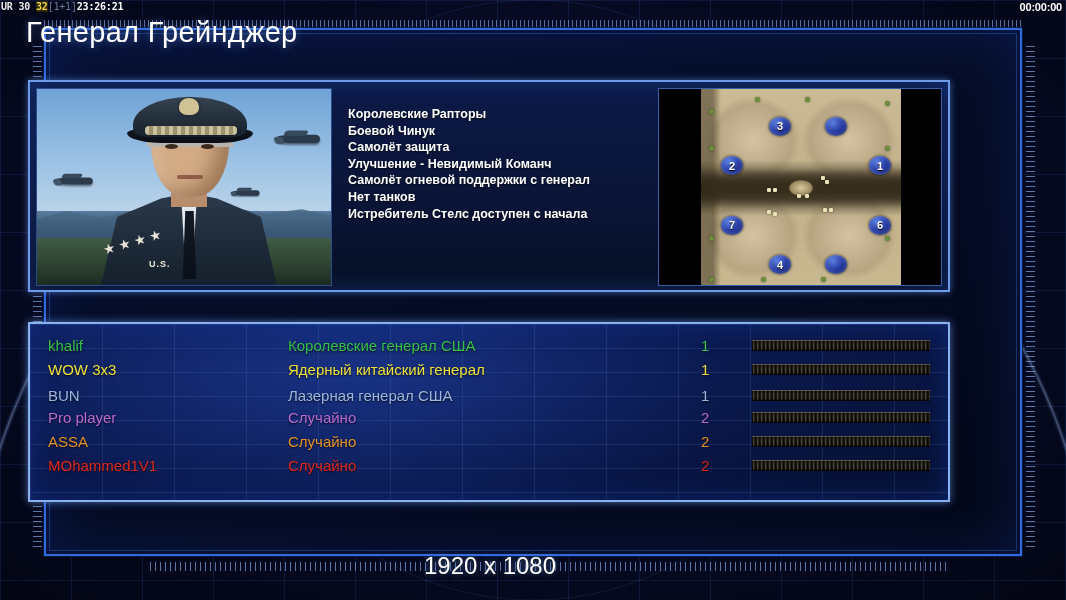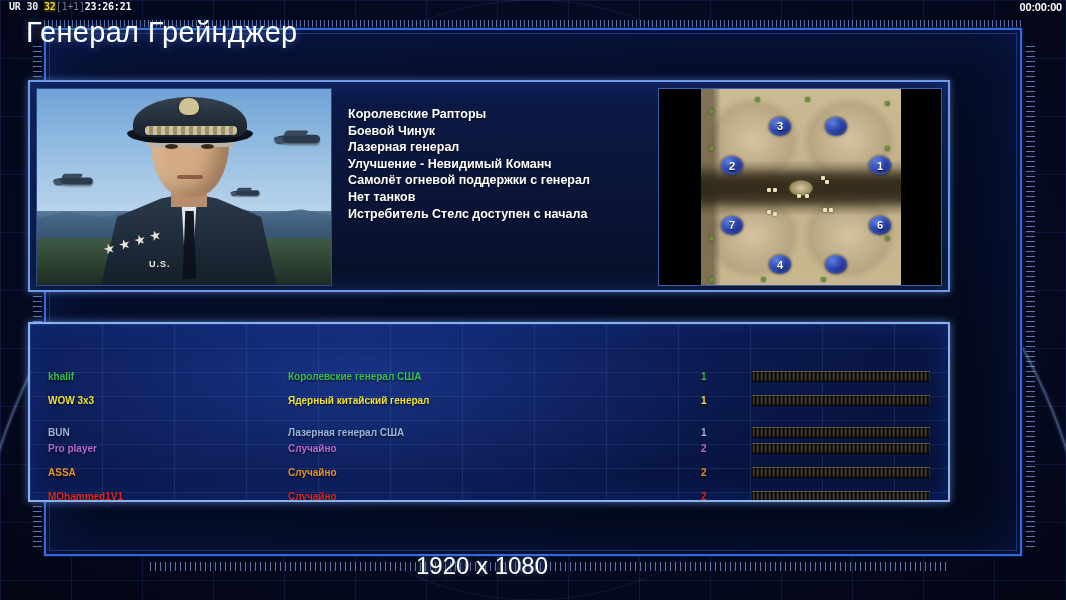--- a/index.html
+++ b/index.html
@@ -35,21 +35,21 @@
 
   
   .topbar {
     position: absolute; left: 0; top: 0; width: 1066px; height: 14px;
     z-index: 30;
     font-size: 10px; line-height: 14px;
     color: #fff;
     font-family: "DejaVu Sans Mono", monospace;
     letter-spacing: -0.2px;
   }
-  .topbar .left { position: absolute; left: 9px; top: 0; white-space: nowrap; }
+  .topbar .left { position: absolute; left: 1px; top: 0; white-space: nowrap; }
   .topbar .right { position: absolute; right: 4px; top: 0; white-space: nowrap;
                    font-family: "Liberation Sans", sans-serif; font-size: 11px; font-weight: bold; }
   .tb-ur { color: #e8e8ee; font-weight: bold; }
   .tb-n1 { color: #e9e9ef; font-weight: bold; }
   .tb-n2 { color: #f2d54a; font-weight: bold; background: #2a2605; }
   .tb-br { color: #6b7a93; }
   .tb-time { color: #fff; font-weight: bold; }
 
   
   .ruler-h {
@@ -303,42 +303,41 @@
   .listgrid {
     position: absolute; inset: 0;
     background-image:
       repeating-linear-gradient(to right, rgba(120,160,240,0.13) 0 1px, transparent 1px 72px),
       repeating-linear-gradient(to bottom, rgba(120,160,240,0.13) 0 1px, transparent 1px 24px);
     pointer-events: none;
   }
 
   .row {
     position: absolute; left: 0; width: 100%; height: 24px;
-    font-size: 10px; font-weight: bold;
+    font-size: 15px; font-weight: normal;
     z-index: 4;
-    margin-top: 31px;
   }
   .cell { position: absolute; top: 0; line-height: 24px; white-space: nowrap;
           text-shadow: 0 1px 2px rgba(0,0,0,.85); }
   .c-name { left: 18px; }
   .c-army { left: 258px; }
   .c-team { left: 671px; }
   .bar {
     position: absolute; left: 722px; top: 6px; width: 178px; height: 11px;
     background:
       repeating-linear-gradient(90deg,
         #171410 0 1px, #4c4538 1px 2px, #2a251c 2px 3px, #0d0b08 3px 4px);
     border-top: 1px solid rgba(140,132,110,.55);
     border-bottom: 1px solid rgba(0,0,0,.8);
     box-shadow: inset 0 0 3px rgba(0,0,0,.9);
   }
 
   
   .resolution {
-    position: absolute; left: 8px; top: 552px; width: 948px;
+    position: absolute; left: 16px; top: 552px; width: 948px;
     text-align: center;
     color: #ffffff; font-size: 24px;
     text-shadow: 0 0 6px rgba(120,170,255,.55), 0 2px 3px rgba(0,0,0,.8);
     z-index: 40;
   }
 </style>
 </head>
 <body>
 
 <div id="root">
@@ -399,21 +398,21 @@
           <span class="star"></span>
           <span class="star"></span>
         </div>
         <div class="us-tag">U.S.</div>
       </div>
     </div>
 
     <div class="bullets">
       <div>Королевские Рапторы</div>
       <div>Боевой Чинук</div>
-      <div>Лазерная генерал</div>
+      <div>Самолёт защита</div>
       <div>Улучшение - Невидимый Команч</div>
       <div>Самолёт огневой поддержки с генерал</div>
       <div>Нет танков</div>
       <div>Истребитель Стелс доступен с начала</div>
     </div>
 
     <div class="mapbox">
       <div class="mapimg">
         <div class="mapdark"></div>
         <div class="mapcenter"></div>
@@ -460,21 +459,21 @@
           <div class="cell c-army" style="color: rgb(52, 194, 74);">Королевские генерал США</div>
           <div class="cell c-team" style="color: rgb(52, 194, 74);">1</div>
           <div class="bar" style="width: 178px;"></div>
         </div>
         <div class="row" style="top: 34px;">
           <div class="cell c-name" style="color: rgb(236, 225, 63);">WOW 3x3</div>
           <div class="cell c-army" style="color: rgb(236, 225, 63);">Ядерный китайский генерал</div>
           <div class="cell c-team" style="color: rgb(236, 225, 63);">1</div>
           <div class="bar" style="width: 178px;"></div>
         </div>
-        <div class="row" style="top: 66px;">
+        <div class="row" style="top: 60px;">
           <div class="cell c-name" style="color: rgb(157, 183, 224);">BUN</div>
           <div class="cell c-army" style="color: rgb(157, 183, 224);">Лазерная генерал США</div>
           <div class="cell c-team" style="color: rgb(157, 183, 224);">1</div>
           <div class="bar" style="width: 178px;"></div>
         </div>
         <div class="row" style="top: 82px;">
           <div class="cell c-name" style="color: rgb(185, 106, 214);">Pro player</div>
           <div class="cell c-army" style="color: rgb(185, 106, 214);">Случайно</div>
           <div class="cell c-team" style="color: rgb(185, 106, 214);">2</div>
           <div class="bar" style="width: 178px;"></div>

